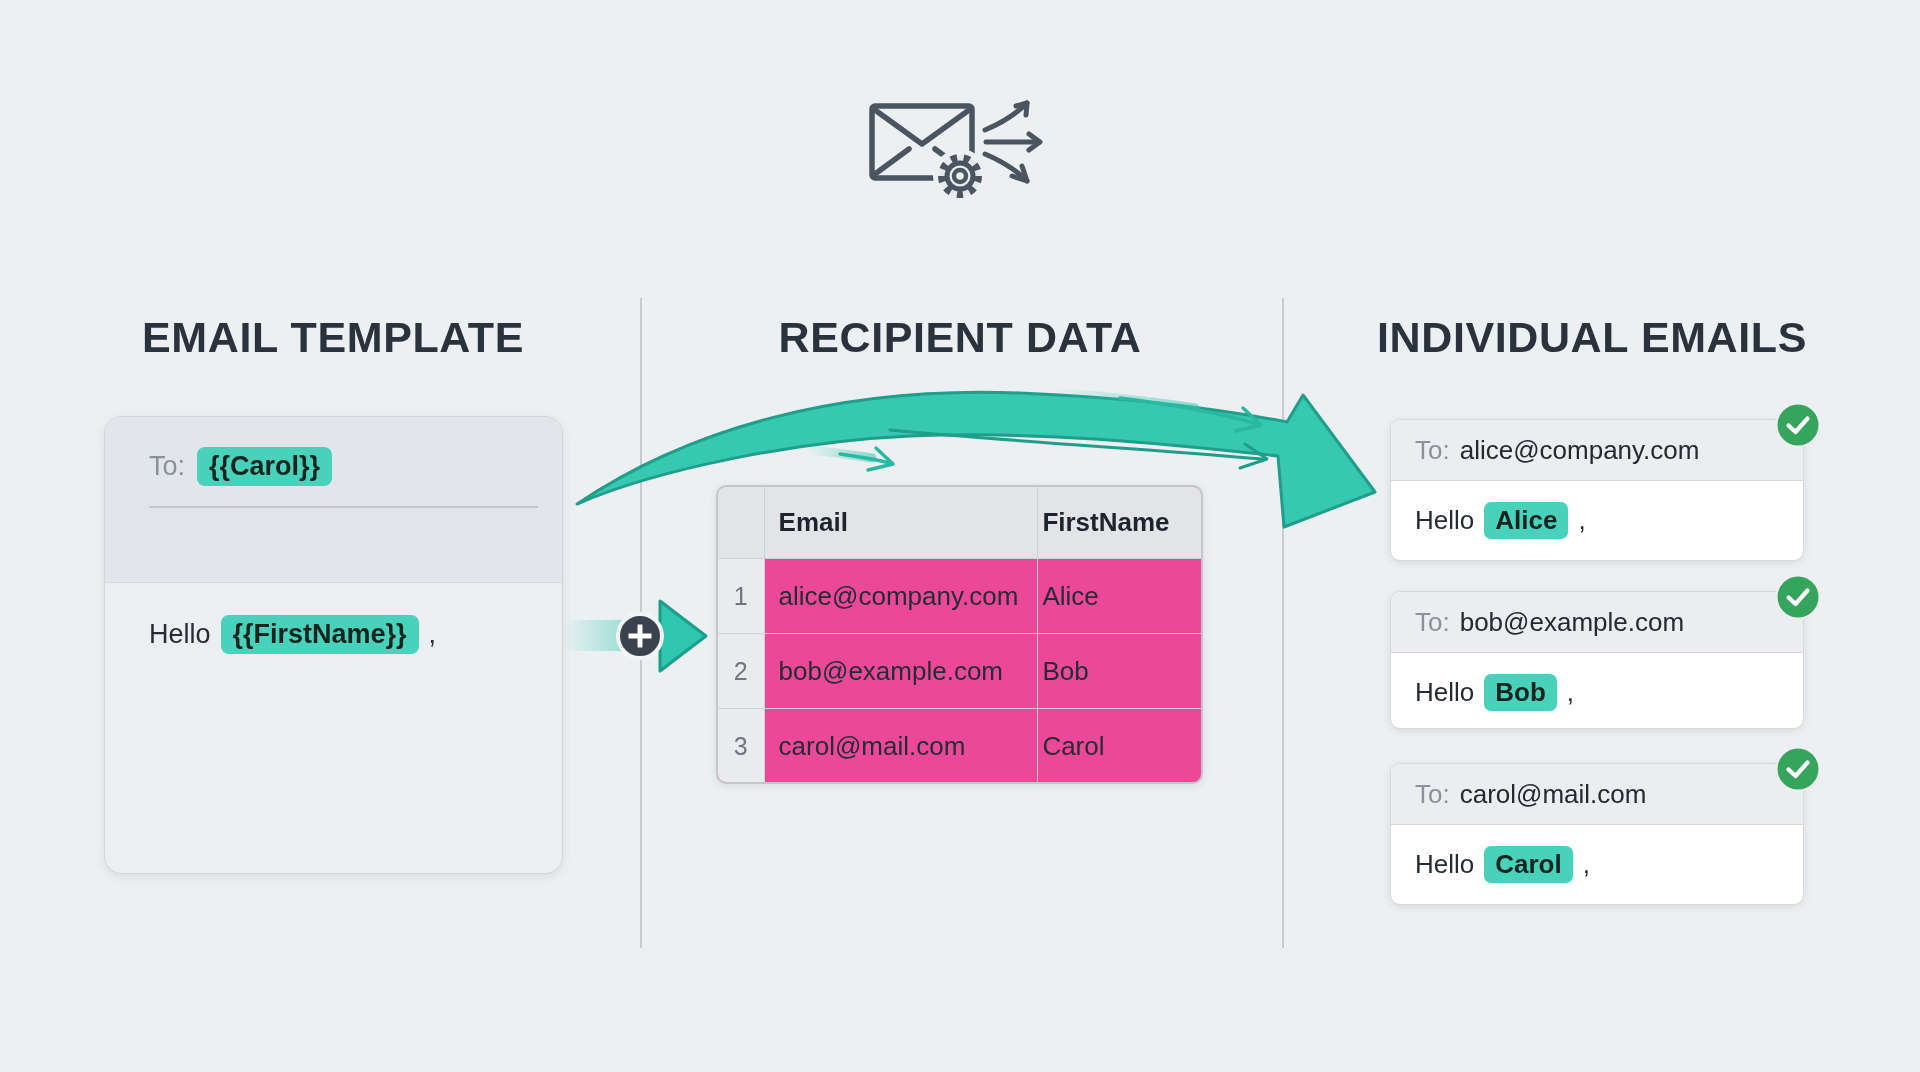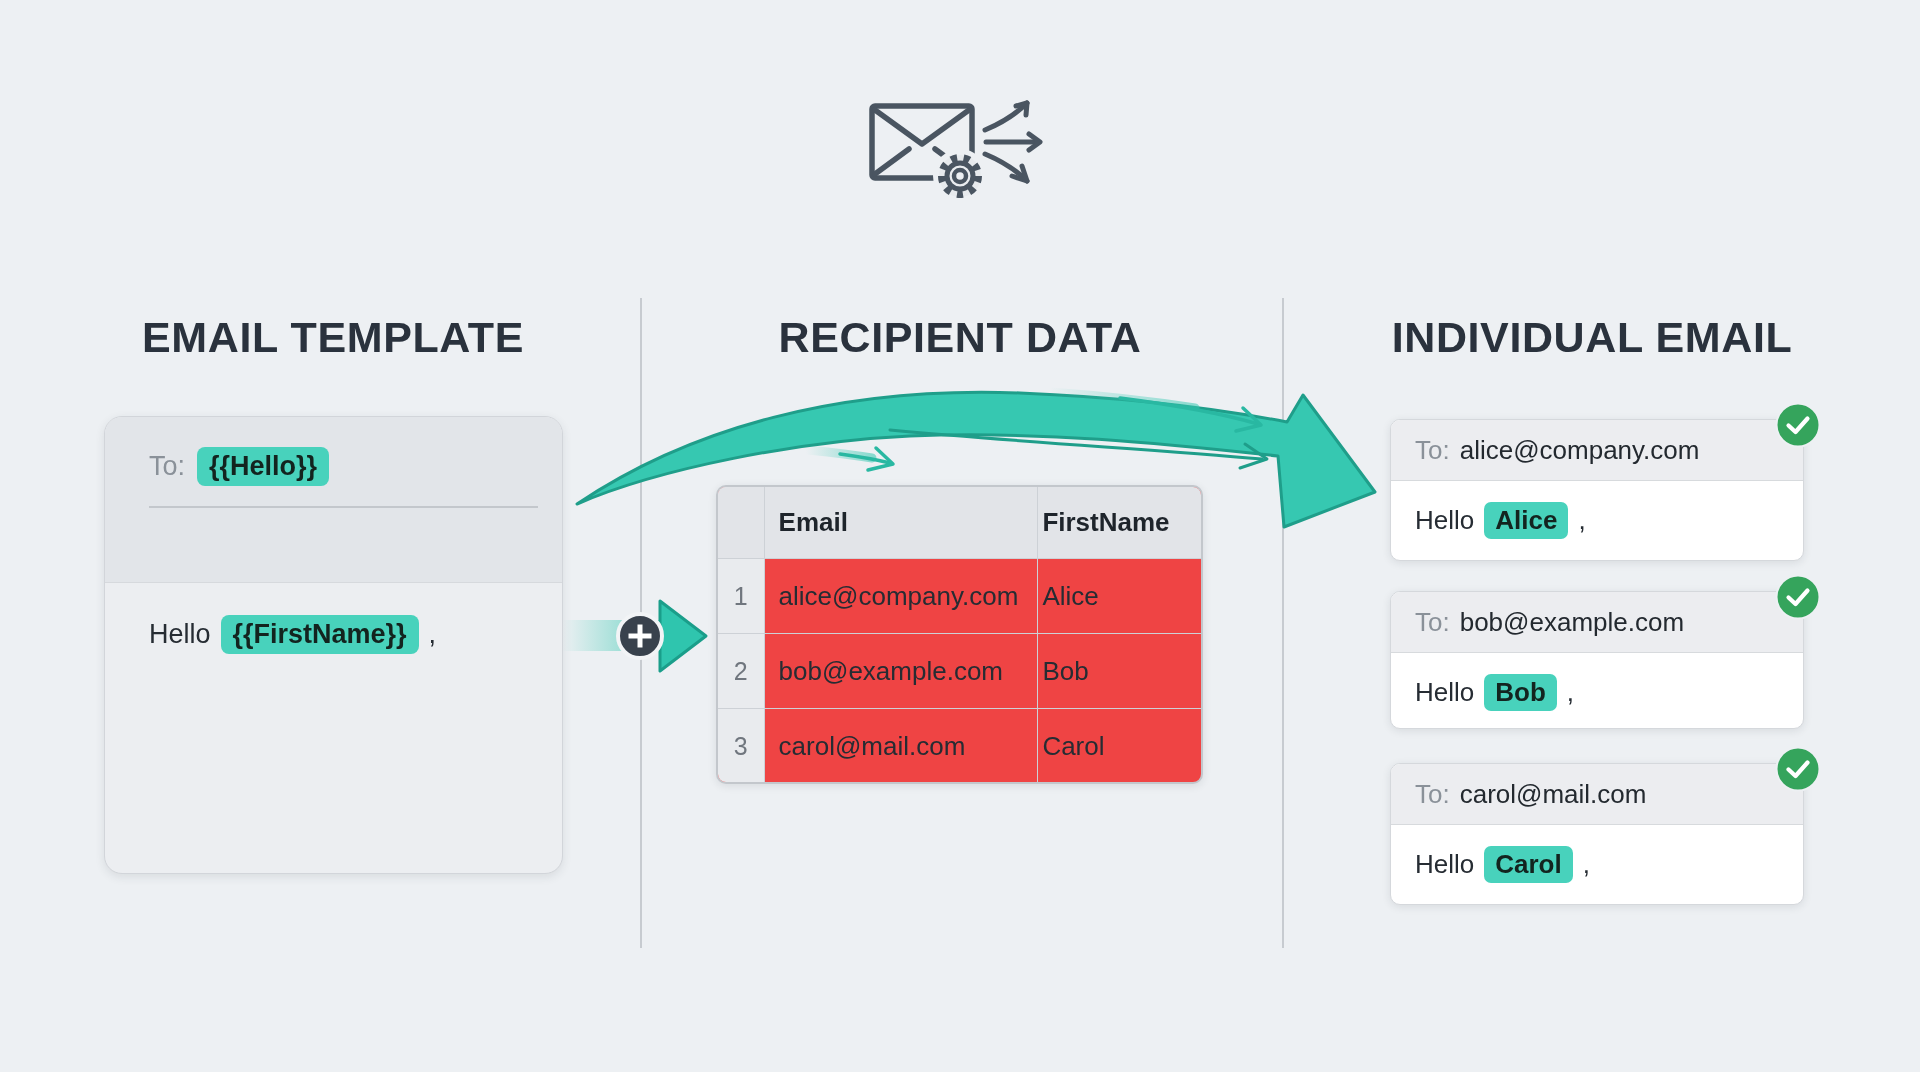--- a/index.html
+++ b/index.html
@@ -31,21 +31,21 @@
     background:#48d2bc;color:#13241f;font-weight:700;
     border-radius:8px;padding:4px 12px;font-size:27px;white-space:nowrap;
   }
   .head-divider{height:2px;background:#c3c7cc;margin:20px 0 18px 0;}
   .template-body{padding:26px 24px 0 44px;}
   .greeting-row{display:flex;align-items:center;gap:10px;font-size:27px;margin-top:6px;}
   .paragraph{margin-top:34px;width:388px;font-size:27px;line-height:40px;color:#23292f;}
   
   .rtable{
     position:absolute;left:716px;top:485px;width:487px;height:299px;
-    border:2px solid #c3c7cc;border-radius:10px;overflow:hidden;background:#ef4444;
+    border:2px solid #c3c7cc;border-radius:10px;overflow:hidden;background:#ec4899;
     box-shadow:0 2px 8px rgba(30,40,50,.10);box-sizing:border-box;
   }
   .trow{display:flex;height:75px;}
   .trow.head{height:71px;background:#e2e4e8;}
   .tcell{display:flex;align-items:center;box-sizing:border-box;border-left:1px solid #cdd1d6;border-top:1px solid #cdd1d6;}
   .trow.head .tcell{border-top:none;}
   .tcell.num{width:46px;justify-content:center;background:#e9ebee;color:#70767e;font-size:25px;border-left:none;}
   .trow.head .tcell.num{background:#e2e4e8;}
   .tcell.email{width:276px;padding-left:14px;font-size:26px;}
   .tcell.first{width:165px;padding-left:4px;font-size:26px;}
@@ -90,27 +90,27 @@
     <path d="M 167 44 L 178 52 L 167 60"></path>
     <path d="M 123 40 C 142 32, 154 24, 165 13"></path>
     <path d="M 154 16 L 165 13 L 164 25"></path>
     <path d="M 123 64 C 142 72, 154 80, 165 91"></path>
     <path d="M 150 86 L 165 91 L 160 76"></path>
   </g>
 </svg>
 
 <div class="heading" style="left:333px">EMAIL TEMPLATE</div>
 <div class="heading" style="left:960px">RECIPIENT DATA</div>
-<div class="heading" style="left:1592px">INDIVIDUAL EMAIL</div>
+<div class="heading" style="left:1592px">INDIVIDUAL EMAILS</div>
 
 <div class="template-card">
   <div class="template-head">
     <div class="meta-row">
       <span class="meta-label">To:</span>
-      <span class="chip">{{Hello}}</span>
+      <span class="chip">{{Carol}}</span>
     </div>
     <div class="head-divider"></div>
   </div>
   <div class="template-body">
     <div class="greeting-row">
       <span>Hello</span>
       <span class="chip">{{FirstName}}</span>
       <span>,</span>
     </div>
   </div>

